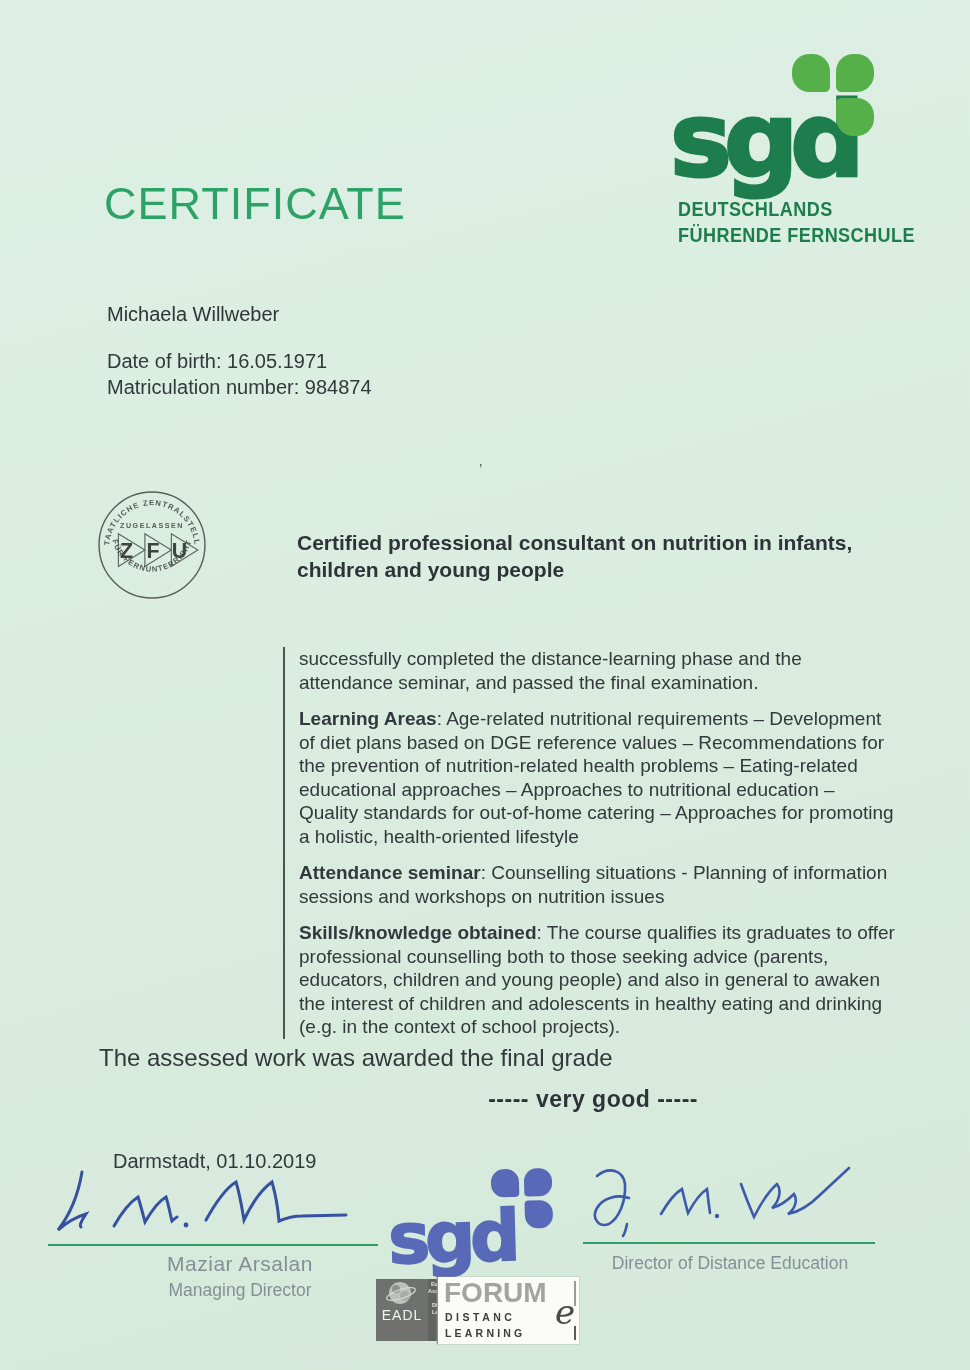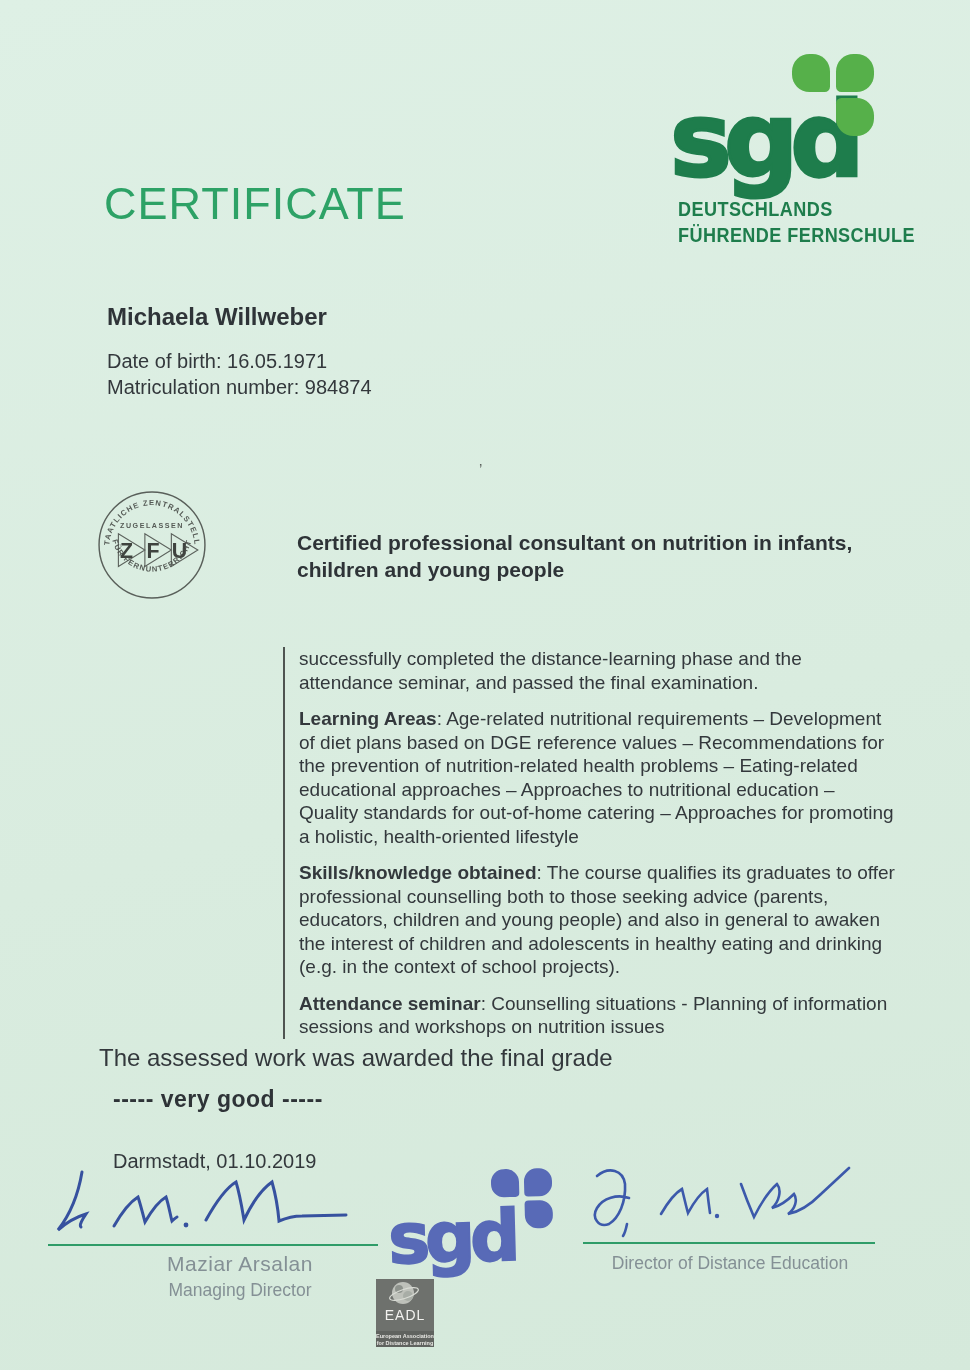--- a/index.html
+++ b/index.html
@@ -35,42 +35,42 @@
   .leaf-tr{left:166px;top:8px;border-radius:46% 46% 46% 14%;}
   .leaf-br{left:166px;top:52px;border-radius:14% 46% 46% 46%;}
   .sgd-tagline{
     position:absolute;left:8px;top:150px;
     font-size:21px;font-weight:bold;color:#1e7d4c;
     line-height:1.25;letter-spacing:.5px;white-space:nowrap;
     transform:scaleX(.86);transform-origin:left top;
   }
 
   
-  .recipient-name{left:107px;top:303px;font-size:24px;font-weight:bold;color:#2f3438;text-align:right;}
+  .recipient-name{left:107px;top:303px;font-size:20px;font-weight:normal;color:#2f3438;text-align:right;}
   .recipient-line1{left:107px;top:350px;font-size:20px;}
   .recipient-line2{left:107px;top:376px;font-size:20px;}
 
   
   .intro-line{left:297px;top:487px;font-size:19px;}
   .programme-title{left:297px;top:529px;font-size:21px;font-weight:bold;line-height:27px;color:#2e3337;}
   .approval{left:297px;top:590px;font-size:19px;line-height:25px;}
   .detail-block{
     left:283px;top:647px;width:596px;
     border-left:2px solid #4f5451;
     padding-left:14px;
     font-size:19px;line-height:23.5px;
   }
   .detail-block p{margin:0 0 13px 0;}
   .detail-block p:last-child{margin-bottom:0;}
   .lead{font-weight:bold;margin-top:20px;}
   .stray-mark{left:479px;top:460px;font-size:15px;color:#5a605c;}
 
   
   .grade-intro{left:99px;top:1044px;font-size:24px;}
-  .grade-value{left:113px;top:1086px;width:585px;text-align:left;
+  .grade-value{left:113px;top:1086px;width:585px;text-align:right;
     font-size:23px;font-weight:bold;letter-spacing:.5px;color:#2e3337;}
 
   
   .place-date{left:113px;top:1150px;font-size:20px;}
   .sig-line{height:2px;background:#2f9c68;}
   .sig-line-left{left:48px;top:1244px;width:330px;}
   .sig-line-right{left:583px;top:1242px;width:292px;}
   .signatory{text-align:center;color:#849095;}
   .signatory .sig-name{font-size:21px;letter-spacing:.5px;}
   .signatory .sig-title{font-size:17.5px;margin-top:4px;}
@@ -86,21 +86,21 @@
     font-weight:bold;font-size:70px;line-height:1;
     letter-spacing:-5px;color:#4759b2;
     -webkit-text-stroke:2px #4759b2;
   }
   .stamp .leaf{width:28px;height:28px;background:#4759b2;}
   .stamp .leaf-tl{left:104px;top:8px;}
   .stamp .leaf-tr{left:137px;top:8px;}
   .stamp .leaf-br{left:137px;top:40px;}
 
   
-  .eadl{left:376px;top:1279px;width:58px;height:62px;display:flex;flex-direction:column;}
+  .eadl{left:376px;top:1279px;width:58px;height:62px;display:flex;flex-direction:row;}
   .eadl-box{flex:0 0 52px;background:#6e716d;display:flex;flex-direction:column;align-items:center;justify-content:flex-start;}
   .eadl-abbr{color:#f2f2ef;font-size:14px;letter-spacing:1px;margin-top:-2px;}
   .eadl-caption{flex:1;background:#60635f;color:#e8e8e4;font-size:5.5px;line-height:1.25;text-align:center;padding-top:2px;font-weight:bold;}
 
   
   .forum{left:437px;top:1277px;width:141px;height:67px;background:#fbfbf7;
     border-left:1.5px solid #8f8f8a;box-shadow:0 0 0 1px rgba(160,160,150,.25);}
   .forum-row1{position:absolute;left:6px;top:0px;font-size:28px;font-weight:bold;color:#a3a3a1;letter-spacing:0;}
   .forum-bar1{position:absolute;right:3px;top:4px;width:2px;height:25px;background:#9a9a96;}
   .forum-row2{position:absolute;left:7px;top:34px;font-size:10.5px;font-weight:bold;color:#3c3c3c;letter-spacing:3.5px;}
@@ -163,22 +163,22 @@
 
   <div class="abs programme-title">
     <div>Certified professional consultant on nutrition in infants,</div>
     <div>children and young people</div>
   </div>
 
 
   <div class="abs detail-block">
     <p>successfully completed the distance-learning phase and the attendance seminar, and passed the final examination.</p>
     <p><span class="lead">Learning Areas</span><span>: Age-related nutritional requirements – Development of diet plans based on DGE reference values – Recommendations for the prevention of nutrition-related health problems – Eating-related educational approaches – Approaches to nutritional education – Quality standards for out-of-home catering – Approaches for promoting a holistic, health-oriented lifestyle</span></p>
+    <p><span class="lead">Attendance seminar</span><span>: Counselling situations - Planning of information sessions and workshops on nutrition issues</span></p>
     <p><span class="lead">Skills/knowledge obtained</span><span>: The course qualifies its graduates to offer professional counselling both to those seeking advice (parents, educators, children and young people) and also in general to awaken the interest of children and adolescents in healthy eating and drinking (e.g. in the context of school projects).</span></p>
-    <p><span class="lead">Attendance seminar</span><span>: Counselling situations - Planning of information sessions and workshops on nutrition issues</span></p>
   </div>
 
   <div class="abs grade-intro">The assessed work was awarded the final grade</div>
   <div class="abs grade-value">----- very good -----</div>
 
   <div class="abs place-date">Darmstadt, 01.10.2019</div>
 
   <svg class="abs sig-svg" style="left:48px;top:1168px;" width="330" height="80" viewBox="0 0 330 80">
     <g fill="none" stroke="#36519f" stroke-width="3" stroke-linecap="round">
       <path d="M 34 4 C 31 22 24 44 10 62 C 18 55 28 49 38 46 C 34 52 31 57 33 59"></path>
@@ -223,14 +223,22 @@
         <ellipse cx="17" cy="15" rx="15" ry="4.5" fill="none" stroke="#d9dcd5" stroke-width="1.2" transform="rotate(-18 17 15)"></ellipse>
       </svg>
       <div class="eadl-abbr">EADL</div>
     </div>
     <div class="eadl-caption">
       <div>European Association</div>
       <div>for Distance Learning</div>
     </div>
   </div>
 
+  <div class="abs forum">
+    <div class="forum-row1">FORUM</div>
+    <div class="forum-bar1"></div>
+    <div class="forum-row2">DISTANC</div>
+    <div class="forum-e">e</div>
+    <div class="forum-row3">LEARNING</div>
+    <div class="forum-bar3"></div>
+  </div>
 
 </div>
 
 </body></html>

